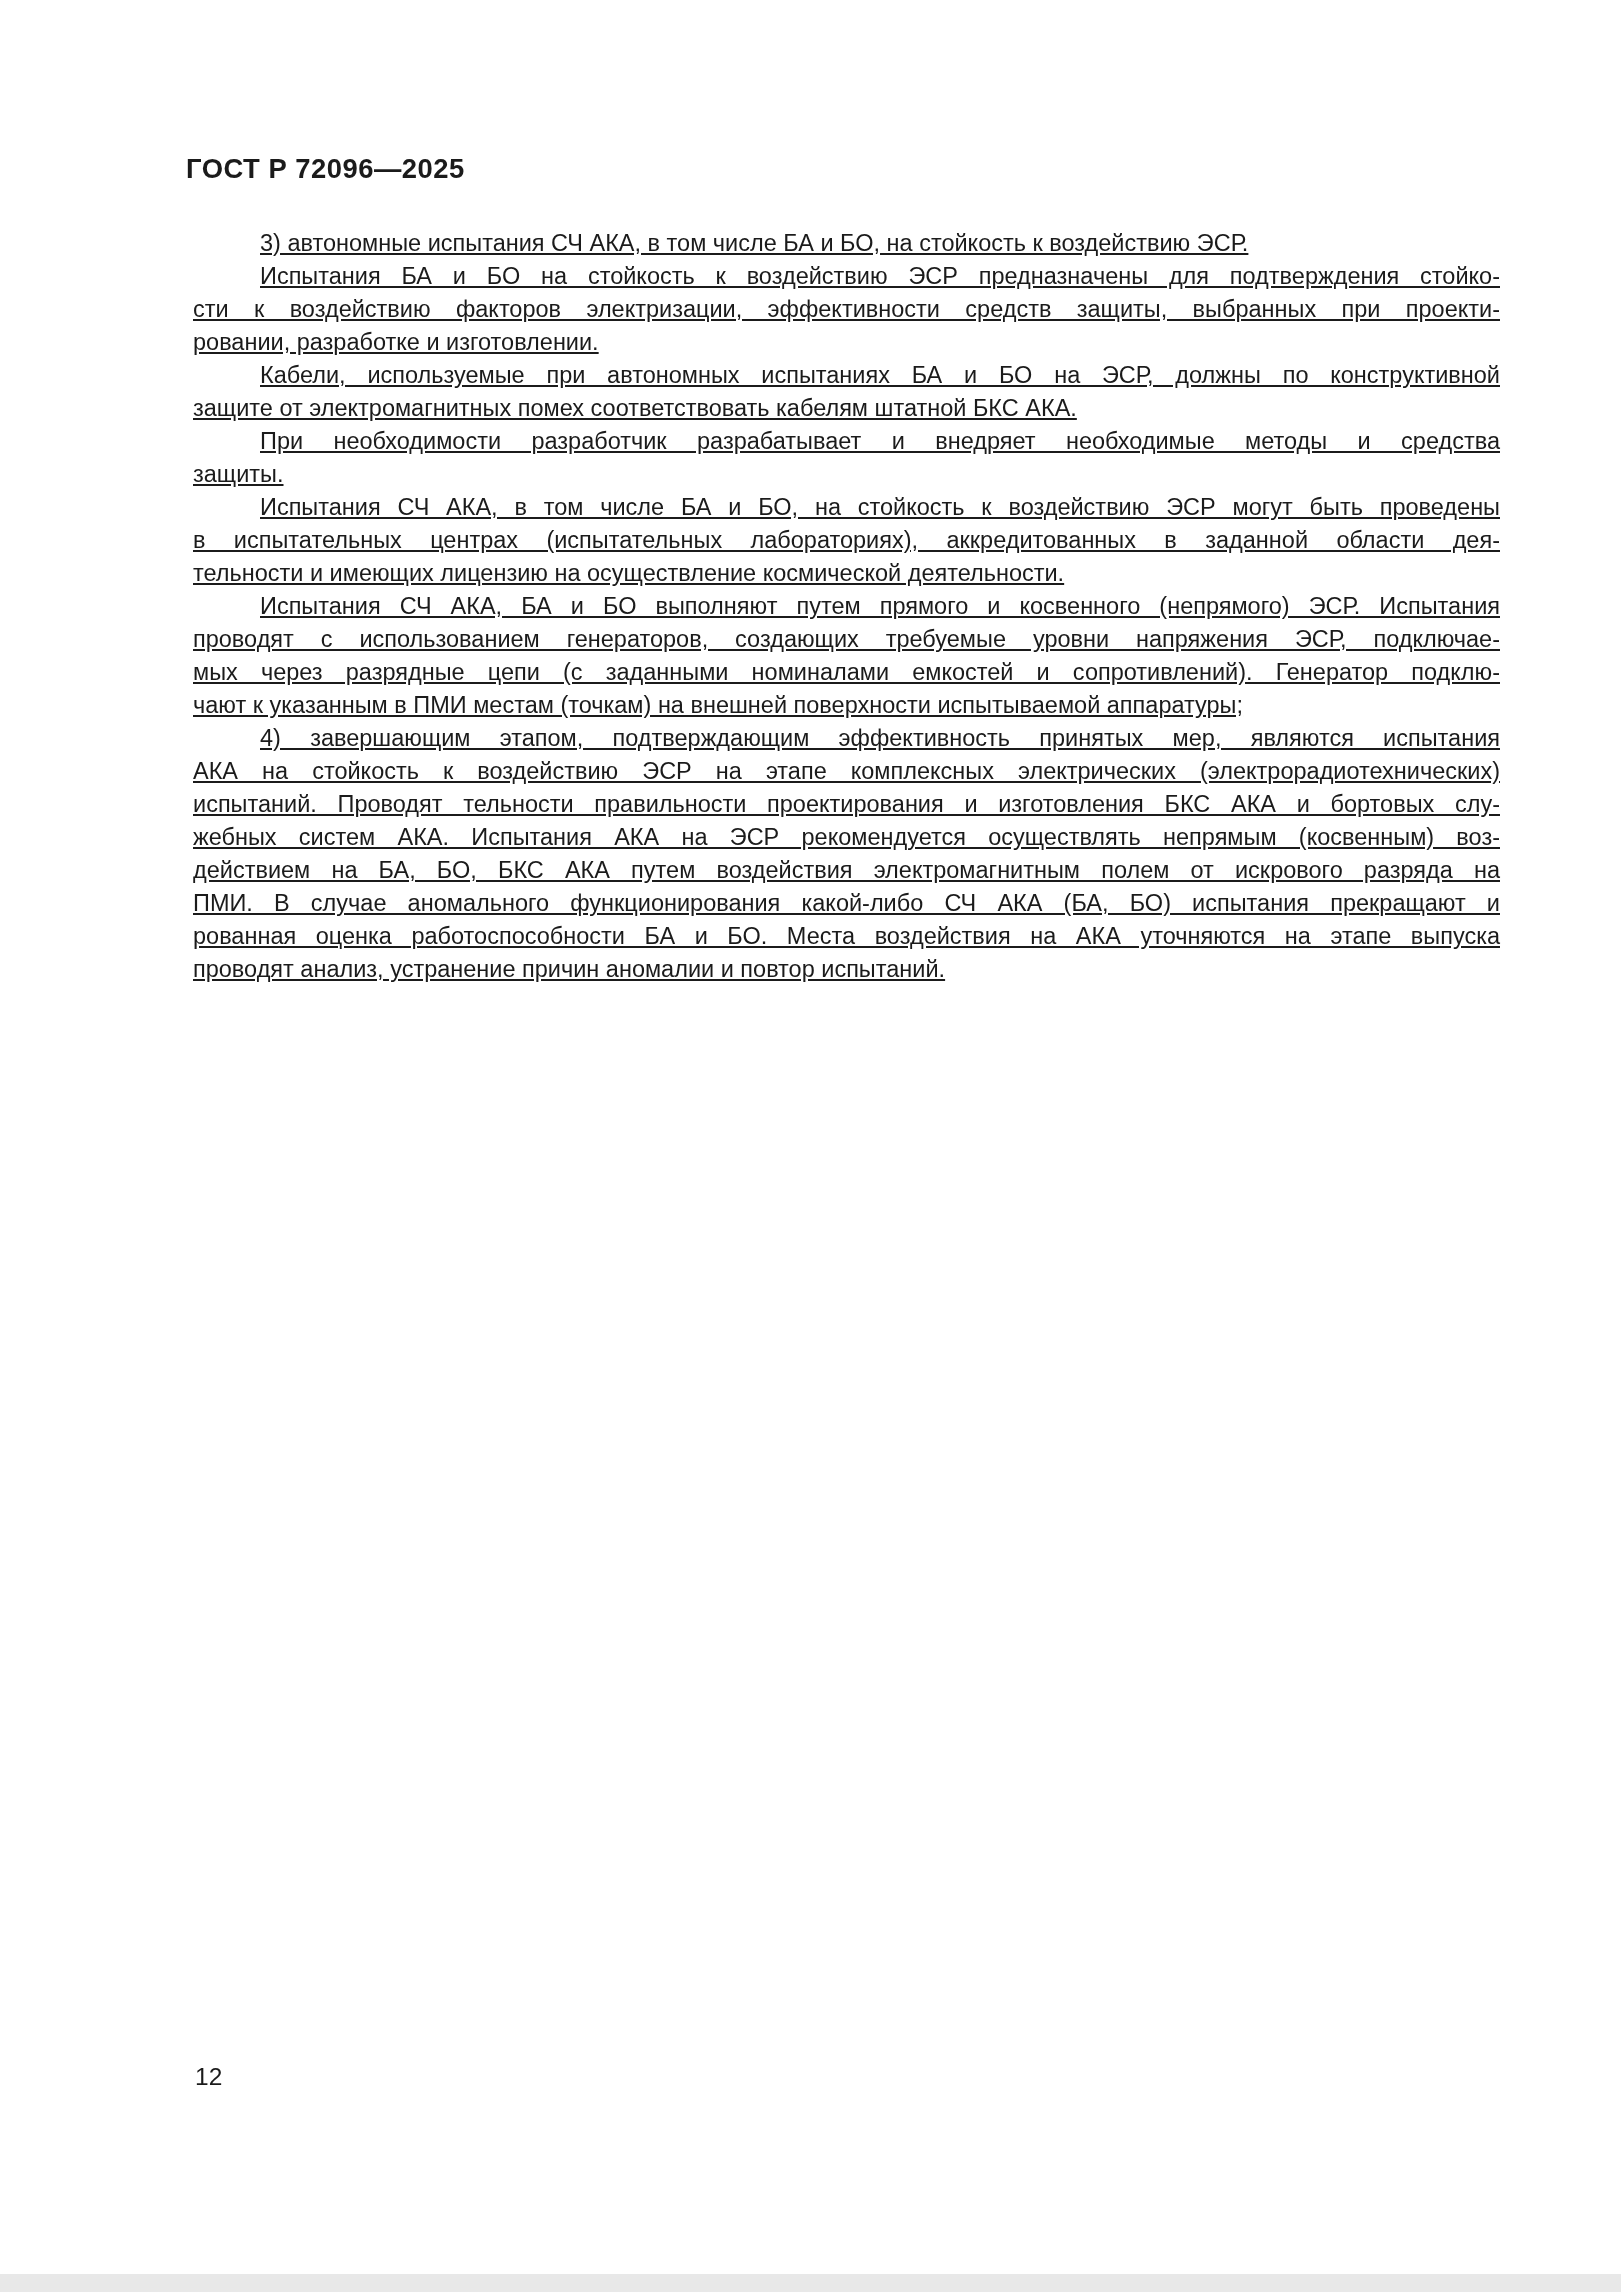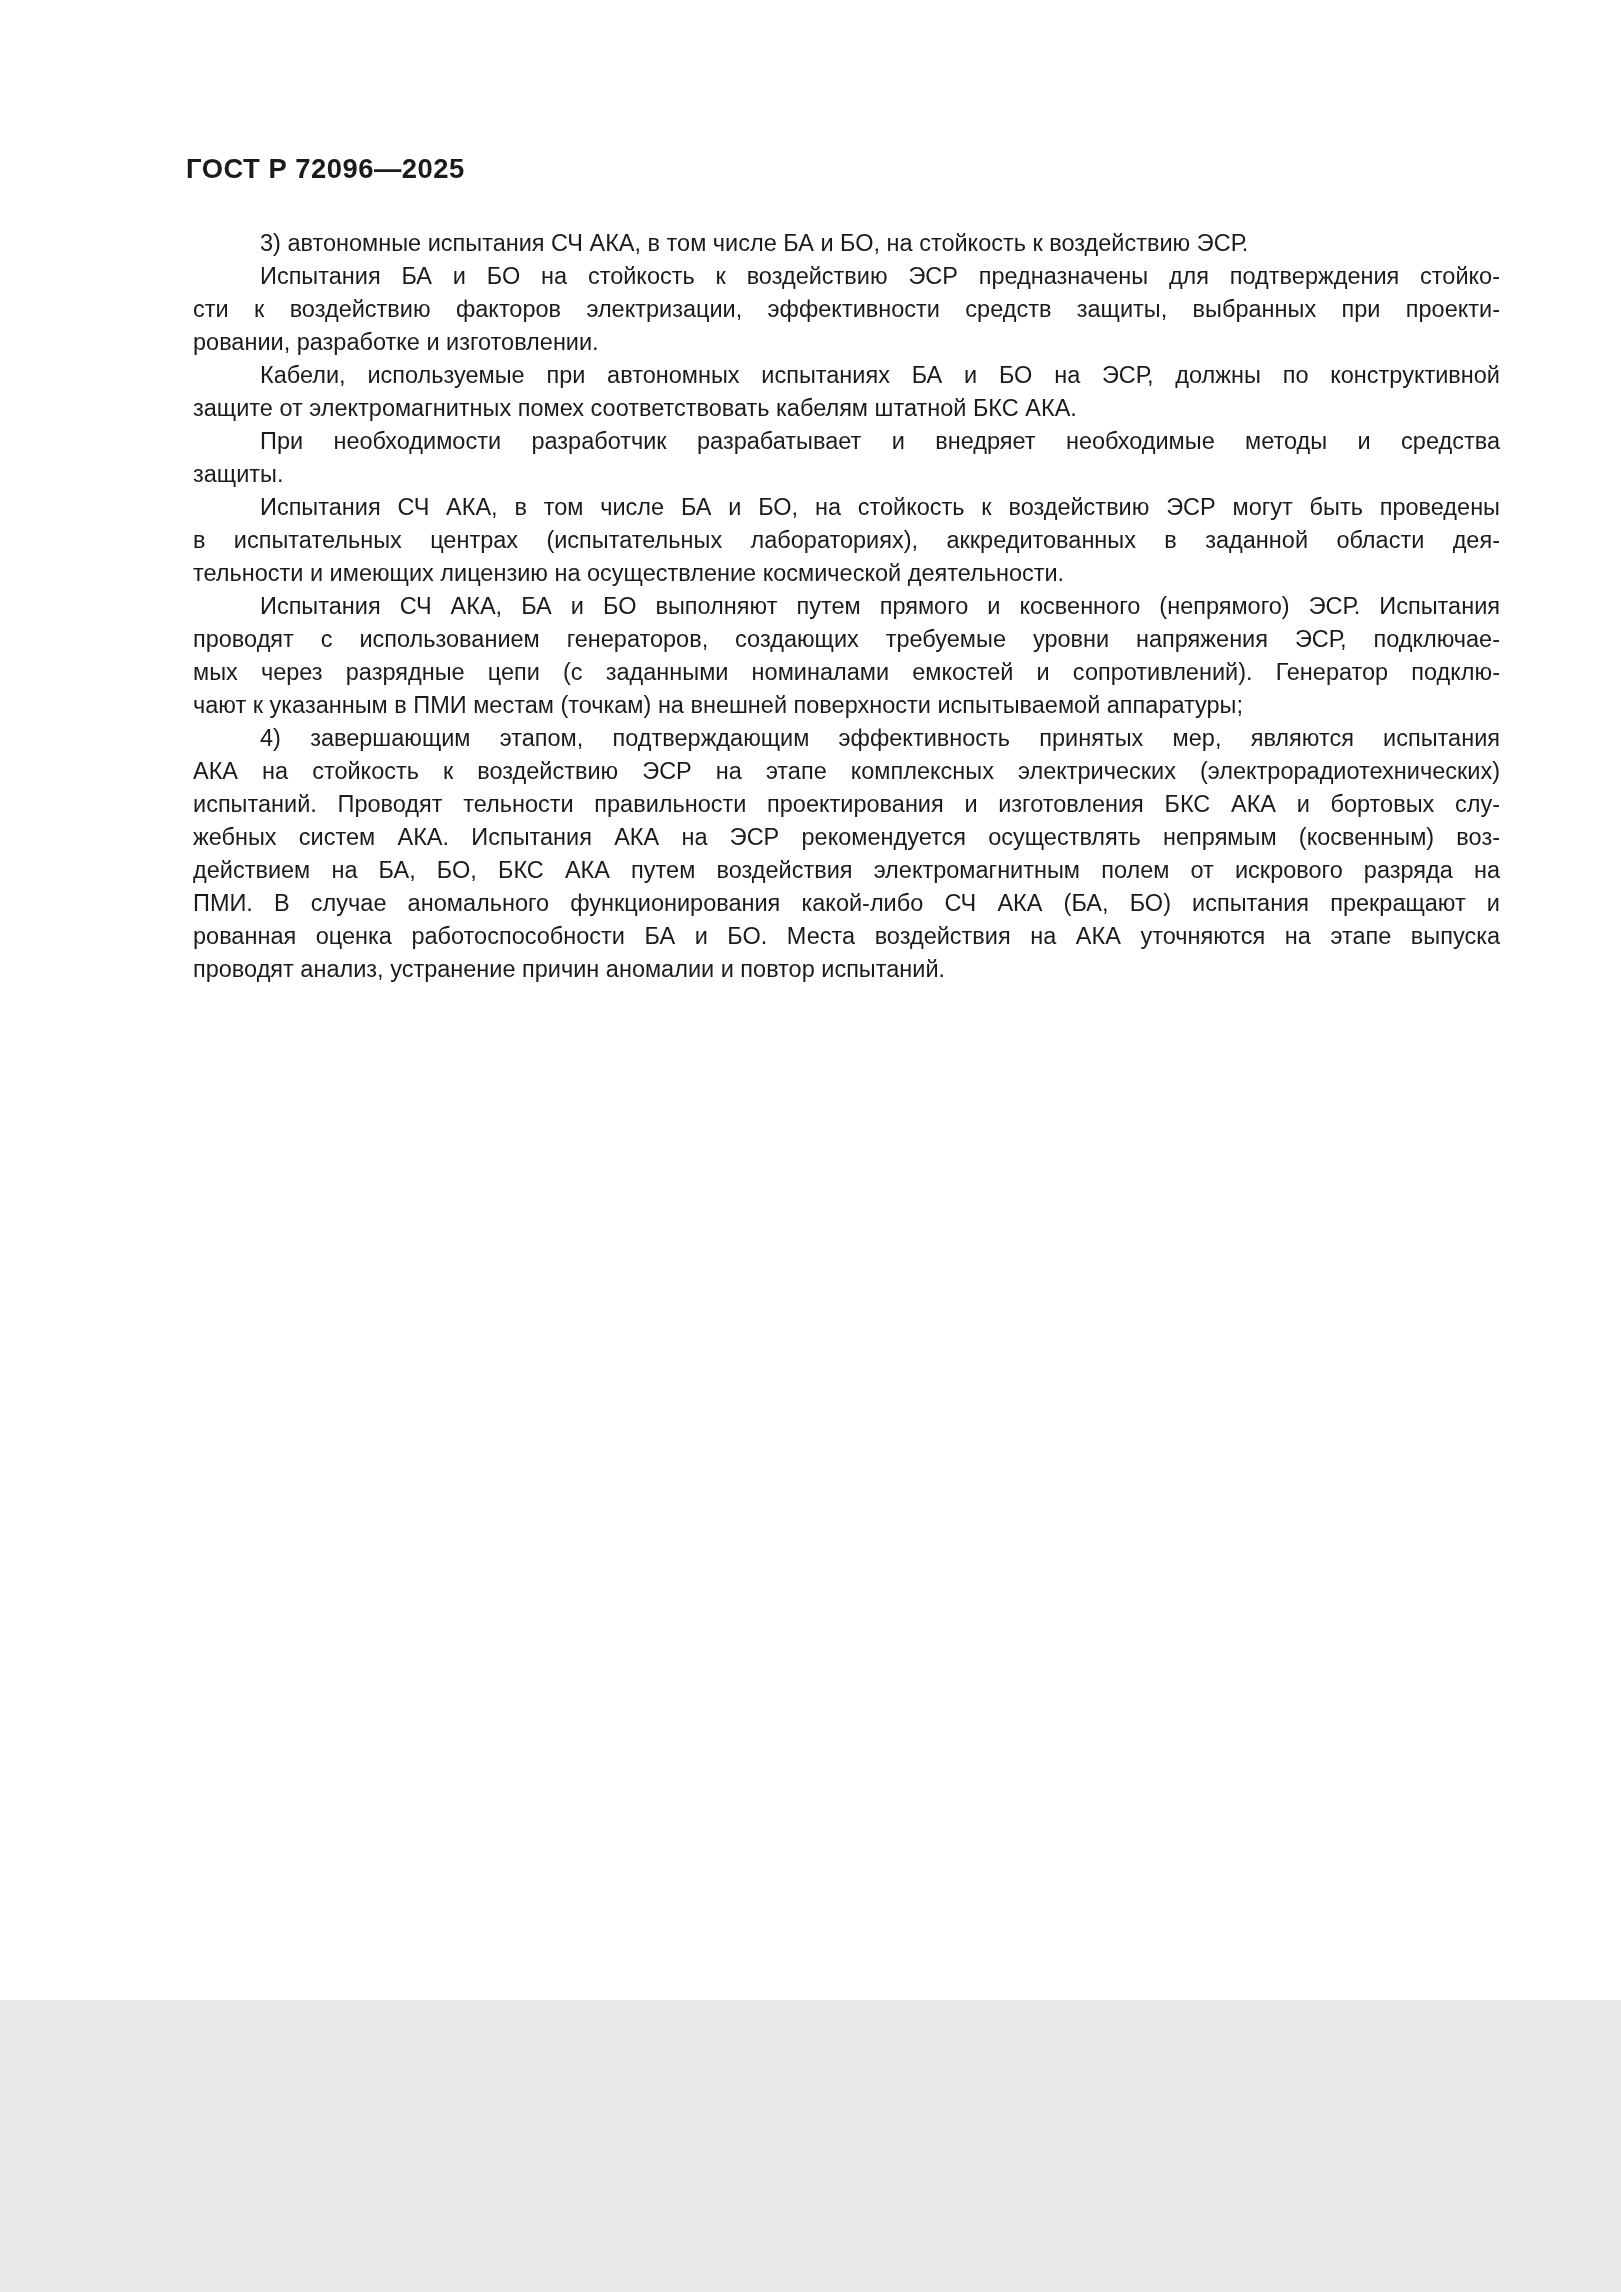--- a/index.html
+++ b/index.html
@@ -4,21 +4,21 @@
 <title>ГОСТ Р 72096—2025 — страница 12</title>
 <style>
   html, body {
     margin: 0;
     padding: 0;
     background: #e8e8e8;
   }
   .page {
     position: relative;
     width: 1621px;
-    height: 2000px;
+    height: 2274px;
     margin: 0 auto;
     background: #ffffff;
     font-family: "Liberation Sans", "DejaVu Sans", sans-serif;
     color: #1b1b1b;
     overflow: hidden;
   }
   .doc-header {
     position: absolute;
     left: 186px;
     top: 153px;
@@ -37,20 +37,21 @@
     line-height: 33px;
     color: #1b1b1b;
   }
   .paragraph {
     margin: 0;
     padding: 0;
   }
   .line {
     text-align: left;
     white-space: normal;
+    text-decoration: underline;
   }
   .line.justify {
     text-align: justify;
     text-align-last: justify;
   }
   .line.indent {
     padding-left: 67px;
   }
   .page-number {
     position: absolute;

